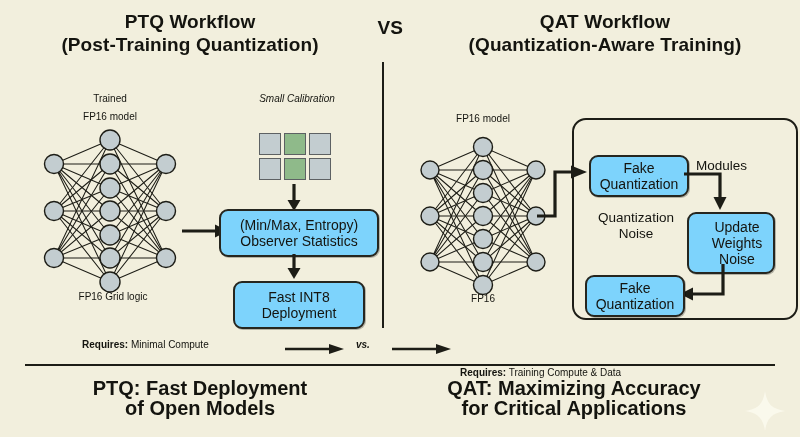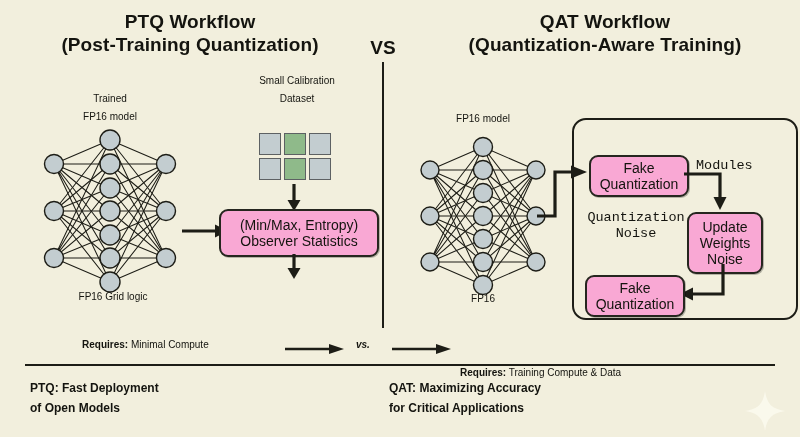--- a/index.html
+++ b/index.html
@@ -9,53 +9,53 @@
     font-family:"Liberation Sans", sans-serif;
     color:#14140f;
     overflow:hidden;
     position:relative;
   }
   #root{position:absolute;left:0;top:0;width:800px;height:437px;}
   .abs{position:absolute;}
   .ctr{text-align:center;}
   .ttl{font-weight:bold;font-size:19px;line-height:23px;letter-spacing:.1px;}
   .lbl{font-size:10px;line-height:18px;}
-  .small{font-size:13.5px;line-height:16px;font-family:Liberation Mono, monospace;}
+  .small{font-size:13.5px;line-height:16px;}
   .box{
-    background:#f9a8d4;
+    background:#7dd3fc;
     border:2px solid #26261f;
     border-radius:9px;
     display:flex;align-items:center;justify-content:center;
     text-align:center;
     font-size:14px;line-height:16px;
     box-shadow:1px 1px 0 rgba(0,0,0,.25);
   }
   .divider-v{background:#1d1d16;}
   .divider-h{background:#1d1d16;}
-  .foot{font-weight:bold;font-size:12px;line-height:20px;text-align:left;}
+  .foot{font-weight:bold;font-size:20px;line-height:20px;text-align:center;}
   .req{font-size:10px;line-height:18px;white-space:nowrap;}
   .req b{font-weight:bold;}
   .cellgrid{display:grid;grid-template-columns:repeat(3,22px);grid-template-rows:repeat(2,22px);gap:3px;}
   .cell{border:1.5px solid #5d6163;}
   .cell.g{background:#c3cdd0;}
   .cell.h{background:#8fba8a;}
   svg{display:block;overflow:visible;}
   .sparkle{position:absolute;pointer-events:none;}
 </style>
 </head>
 <body>
 
 <div id="root">
 
   <div class="abs ctr ttl" style="left:30px;top:10px;width:320px;">
     <div>PTQ Workflow</div>
     <div>(Post-Training Quantization)</div>
   </div>
 
-  <div class="abs ttl" style="left:363px;top:36px;width:40px;text-align:center;">VS</div>
+  <div class="abs ttl" style="left:363px;top:16px;width:40px;text-align:right;">VS</div>
 
   <div class="abs ctr ttl" style="left:420px;top:10px;width:370px;">
     <div>QAT Workflow</div>
     <div>(Quantization-Aware Training)</div>
   </div>
 
   <div class="abs divider-v" style="left:382px;top:62px;width:2px;height:266px;"></div>
 
   <div class="abs ctr lbl" style="left:30px;top:90px;width:160px;">
     <div>Trained</div>
@@ -98,23 +98,22 @@
 
   <div class="abs ctr lbl" style="left:18px;top:288px;width:190px;">FP16 Grid logic</div>
 
   <div class="abs" style="left:182px;top:222px;width:48px;height:18px;">
     <svg width="48" height="18" viewBox="0 0 48 18">
       <path d="M0 9 L34 9" stroke="#1d1d16" stroke-width="3.2" fill="none"></path>
       <path d="M33 2.5 L46 9 L33 15.5 Z" fill="#1d1d16"></path>
     </svg>
   </div>
 
-  <div class="abs ctr lbl" style="left:222px;top:72px;width:150px;">
+  <div class="abs ctr lbl" style="left:222px;top:90px;width:150px;font-style:italic;">
     <div>Small Calibration</div>
-    <div>Dataset</div>
   </div>
 
   <div class="abs cellgrid" style="left:259px;top:133px;">
     <div class="cell g"></div>
     <div class="cell h"></div>
     <div class="cell g"></div>
     <div class="cell g"></div>
     <div class="cell h"></div>
     <div class="cell g"></div>
   </div>
@@ -133,20 +132,26 @@
     </div>
   </div>
 
   <div class="abs" style="left:285px;top:254px;width:18px;height:26px;">
     <svg width="18" height="26" viewBox="0 0 18 26">
       <path d="M9 0 L9 15" stroke="#1d1d16" stroke-width="3.2" fill="none"></path>
       <path d="M2.5 14 L9 25 L15.5 14 Z" fill="#1d1d16"></path>
     </svg>
   </div>
 
+  <div class="abs box" style="left:233px;top:281px;width:128px;height:44px;">
+    <div>
+      <div>Fast INT8</div>
+      <div>Deployment</div>
+    </div>
+  </div>
 
   <div class="abs ctr lbl" style="left:413px;top:110px;width:140px;">FP16 model</div>
 
   <div class="abs" style="left:418px;top:138px;width:130px;height:156px;">
     <svg width="130" height="156" viewBox="0 0 130 156">
       <g stroke="#1d1d16" stroke-width="1.05" fill="none">
         <path d="M12 32 L65 9 M12 32 L65 32 M12 32 L65 55 M12 32 L65 78 M12 32 L65 101 M12 32 L65 124 M12 32 L65 147"></path>
         <path d="M12 78 L65 9 M12 78 L65 32 M12 78 L65 55 M12 78 L65 78 M12 78 L65 101 M12 78 L65 124 M12 78 L65 147"></path>
         <path d="M12 124 L65 9 M12 124 L65 32 M12 124 L65 55 M12 124 L65 78 M12 124 L65 101 M12 124 L65 124 M12 124 L65 147"></path>
         <path d="M65 9 L118 32 M65 9 L118 78 M65 9 L118 124"></path>
@@ -196,21 +201,21 @@
 
   <div class="abs small" style="left:696px;top:158px;">Modules</div>
 
   <div class="abs" style="left:684px;top:168px;width:52px;height:44px;">
     <svg width="52" height="44" viewBox="0 0 52 44">
       <path d="M0 6 L36 6 L36 30" stroke="#1d1d16" stroke-width="3.2" fill="none"></path>
       <path d="M29.5 29 L36 42 L42.5 29 Z" fill="#1d1d16"></path>
     </svg>
   </div>
 
-  <div class="abs box" style="left:687px;top:212px;width:72px;height:58px;">
+  <div class="abs box" style="left:687px;top:212px;width:72px;height:58px;padding-left:12px;">
     <div>
       <div>Update</div>
       <div>Weights</div>
       <div>Noise</div>
     </div>
   </div>
 
   <div class="abs ctr small" style="left:586px;top:210px;width:100px;">
     <div>Quantization</div>
     <div>Noise</div>

